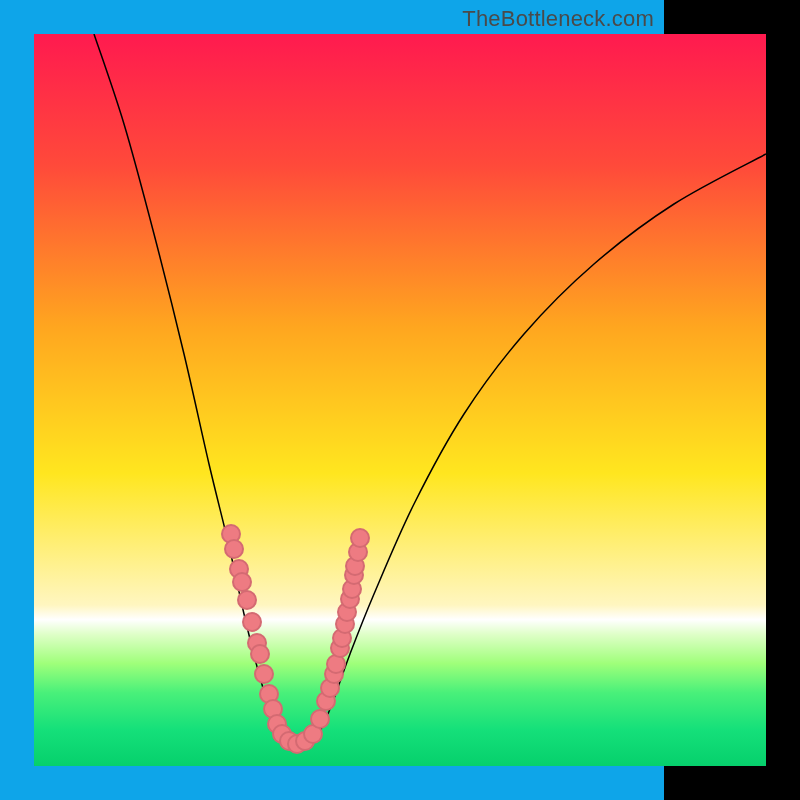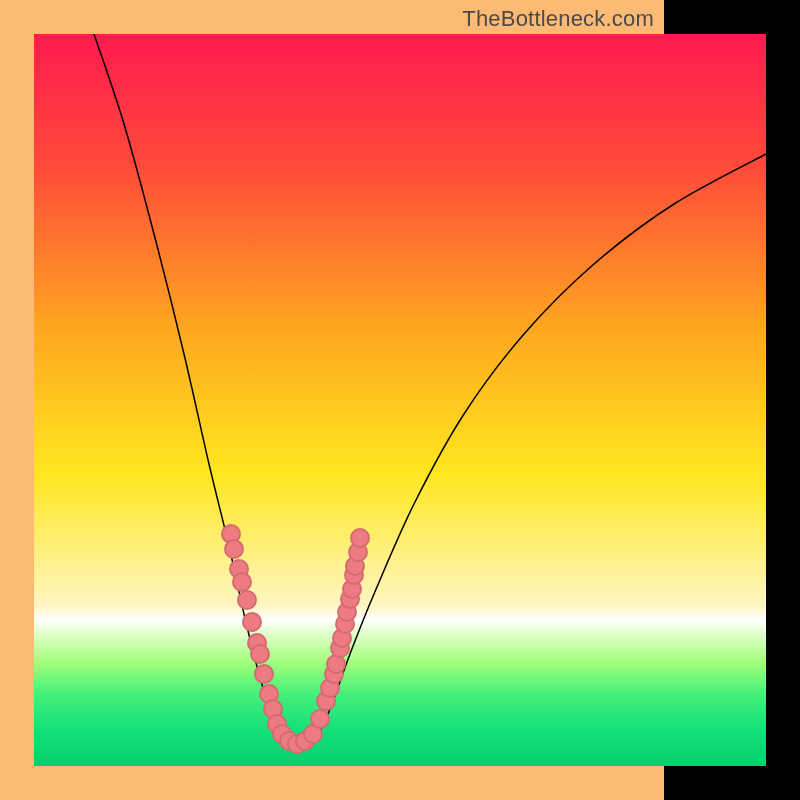--- a/index.html
+++ b/index.html
@@ -8,21 +8,21 @@
     width: 800px;
     height: 800px;
     overflow: hidden;
     background: #000;
     font-family: Arial, Helvetica, sans-serif;
   }
   .frame {
     position: relative;
     width: 664px;
     height: 800px;
-    background: #fdba74;
+    background: #0ea5e9;
   }
   .watermark {
     position: absolute;
     top: 6px;
     right: 10px;
     color: #4a4a4a;
     font-size: 22px;
     font-weight: 500;
     letter-spacing: 0.2px;
     z-index: 50;

